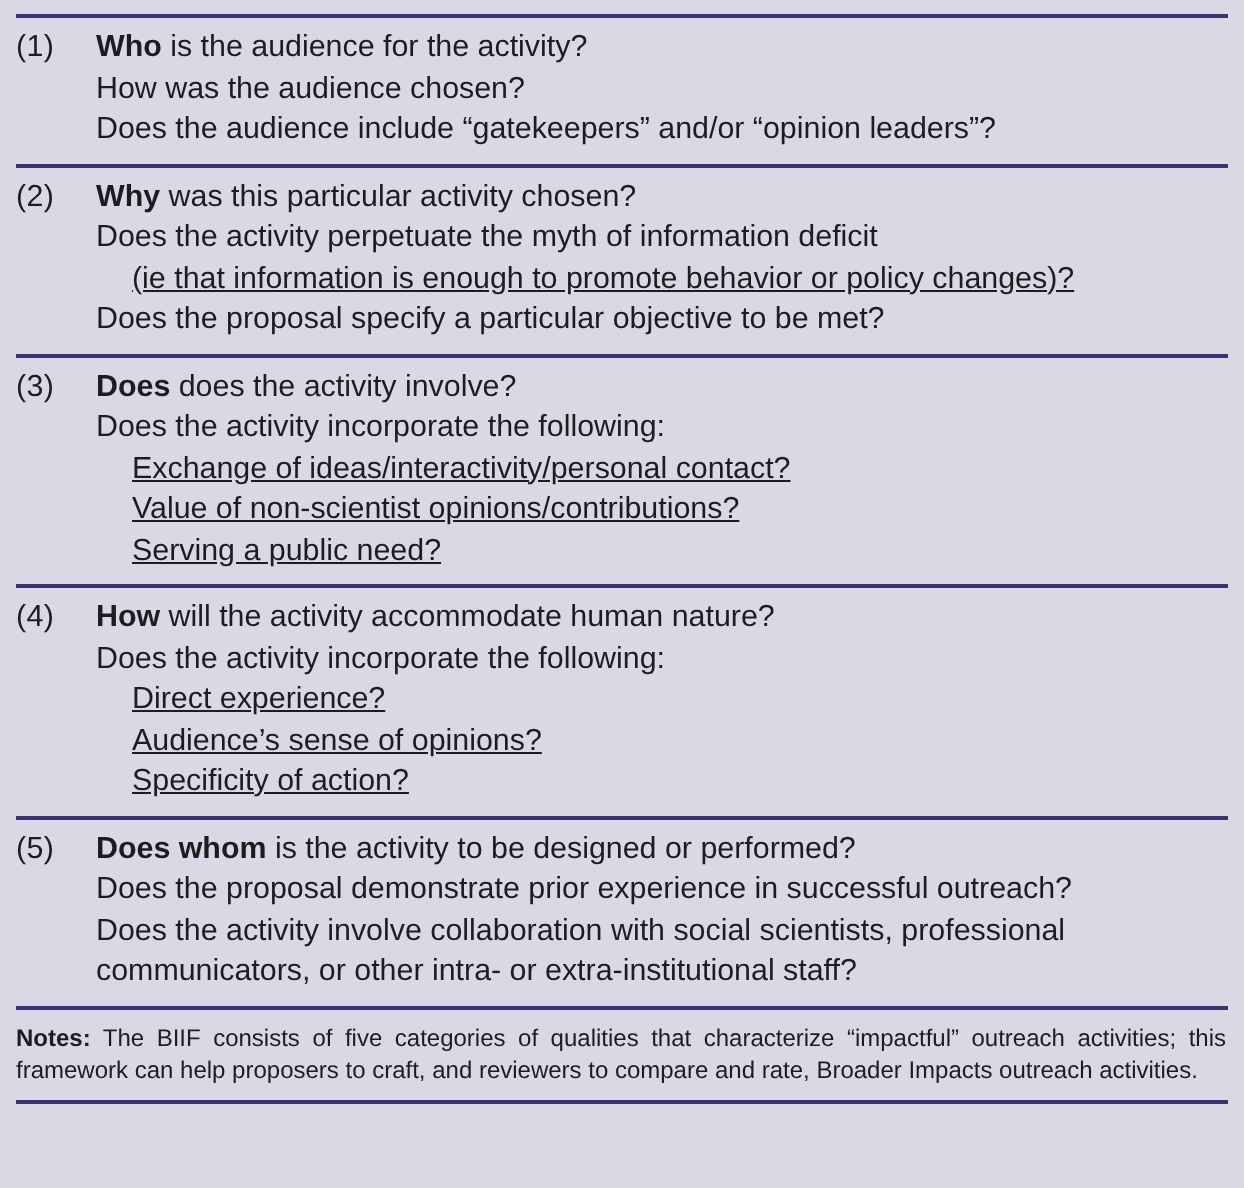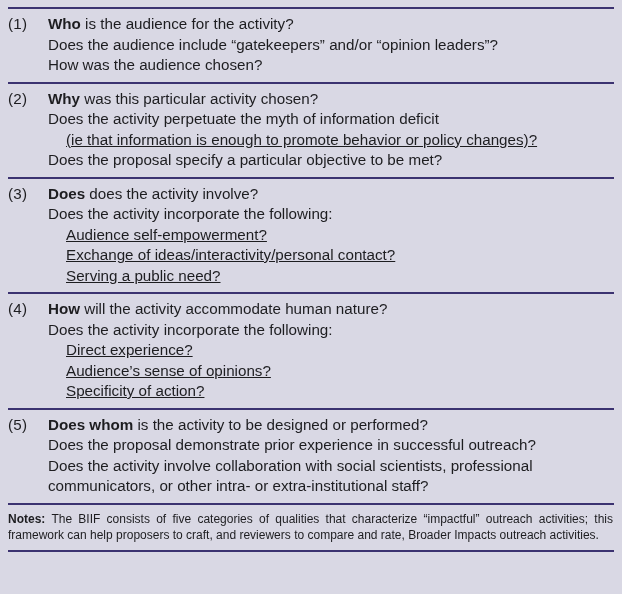--- a/index.html
+++ b/index.html
@@ -81,25 +81,25 @@
   <div class="rule rule-top"></div>
 
   <div id="sections-host">
       <div class="section">
         <div class="row">
           <span class="num">(1)</span>
           <span class="txt indent-1"><b>Who</b><span> is the audience for the activity?</span></span>
         </div>
         <div class="row">
           <span class="num-spacer"></span>
-          <span class="txt indent-1"><span>Does the audience include “gatekeepers” and/or “opinion leaders”?</span></span>
+          <span class="txt indent-1"><span>How was the audience chosen?</span></span>
         </div>
         <div class="row">
           <span class="num-spacer"></span>
-          <span class="txt indent-1"><span>How was the audience chosen?</span></span>
+          <span class="txt indent-1"><span>Does the audience include “gatekeepers” and/or “opinion leaders”?</span></span>
         </div>
       </div>
       <div class="rule"></div>
       <div class="section">
         <div class="row">
           <span class="num">(2)</span>
           <span class="txt indent-1"><b>Why</b><span> was this particular activity chosen?</span></span>
         </div>
         <div class="row">
           <span class="num-spacer"></span>
@@ -119,25 +119,25 @@
         <div class="row">
           <span class="num">(3)</span>
           <span class="txt indent-1"><b>Does</b><span> does the activity involve?</span></span>
         </div>
         <div class="row">
           <span class="num-spacer"></span>
           <span class="txt indent-1"><span>Does the activity incorporate the following:</span></span>
         </div>
         <div class="row">
           <span class="num-spacer"></span>
-          <span class="txt indent-2"><span>Audience self-empowerment?</span></span>
+          <span class="txt indent-2"><span>Exchange of ideas/interactivity/personal contact?</span></span>
         </div>
         <div class="row">
           <span class="num-spacer"></span>
-          <span class="txt indent-2"><span>Exchange of ideas/interactivity/personal contact?</span></span>
+          <span class="txt indent-2"><span>Value of non-scientist opinions/contributions?</span></span>
         </div>
         <div class="row">
           <span class="num-spacer"></span>
           <span class="txt indent-2"><span>Serving a public need?</span></span>
         </div>
       </div>
       <div class="rule"></div>
       <div class="section">
         <div class="row">
           <span class="num">(4)</span>

